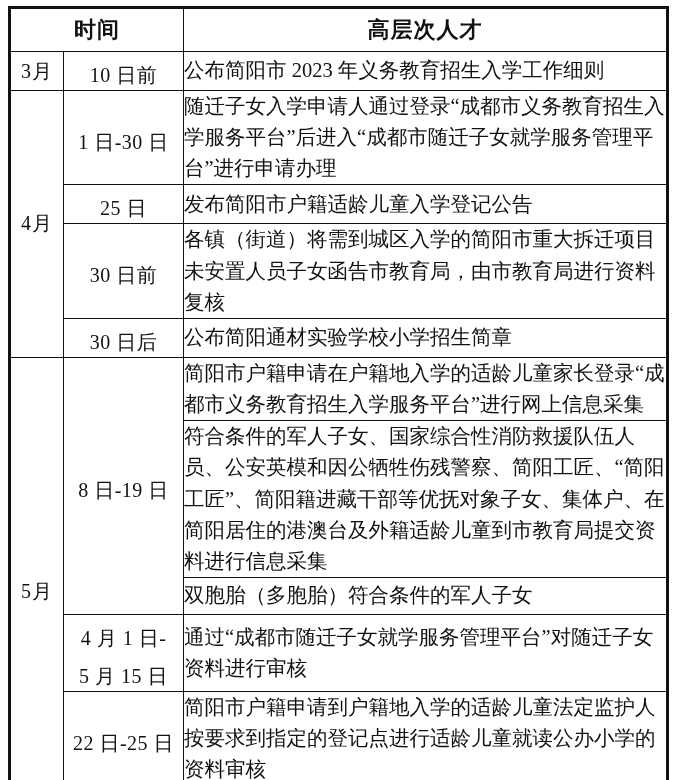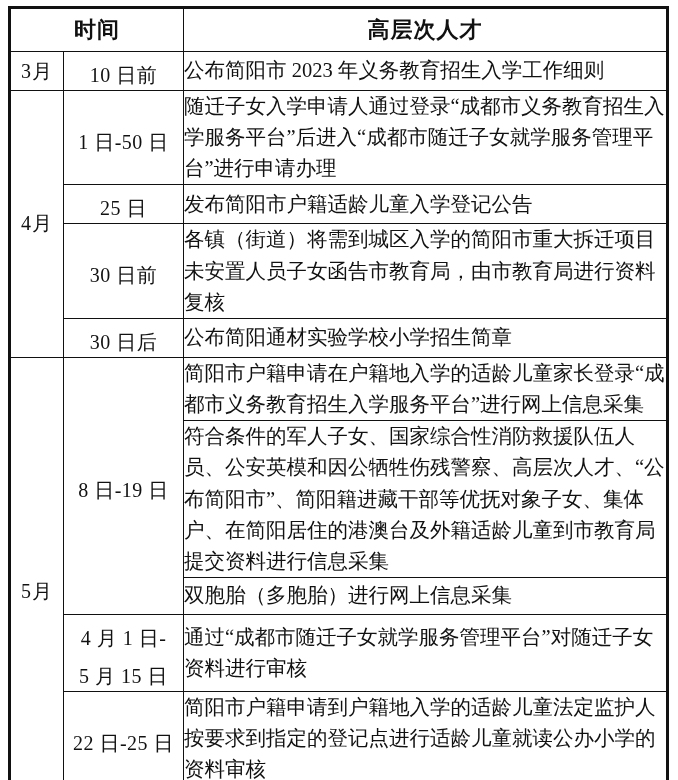--- a/index.html
+++ b/index.html
@@ -115,21 +115,21 @@
         <td class="month" rowspan="1">3月</td>
         <td class="date">
           <span class="l">10 日前</span>
         </td>
         <td class="task h-1">公布简阳市 2023 年义务教育招生入学工作细则</td>
       </tr>
 
       <tr>
         <td class="month" rowspan="4">4月</td>
         <td class="date">
-          <span class="l">1 日-50 日</span>
+          <span class="l">1 日-30 日</span>
         </td>
         <td class="task">随迁子女入学申请人通过登录“成都市义务教育招生入学服务平台”后进入“成都市随迁子女就学服务管理平台”进行申请办理</td>
       </tr>
 
       <tr>
         <td class="date">
           <span class="l">25 日</span>
         </td>
         <td class="task h-1">发布简阳市户籍适龄儿童入学登记公告</td>
       </tr>
@@ -150,25 +150,25 @@
 
       <tr>
         <td class="month" rowspan="6">5月</td>
         <td class="date" rowspan="3">
           <span class="l">8 日-19 日</span>
         </td>
         <td class="task">简阳市户籍申请在户籍地入学的适龄儿童家长登录“成都市义务教育招生入学服务平台”进行网上信息采集</td>
       </tr>
 
       <tr>
-        <td class="task">符合条件的军人子女、国家综合性消防救援队伍人员、公安英模和因公牺牲伤残警察、高层次人才、“公布简阳市”、简阳籍进藏干部等优抚对象子女、集体户、在简阳居住的港澳台及外籍适龄儿童到市教育局提交资料进行信息采集</td>
+        <td class="task">符合条件的军人子女、国家综合性消防救援队伍人员、公安英模和因公牺牲伤残警察、简阳工匠、“简阳工匠”、简阳籍进藏干部等优抚对象子女、集体户、在简阳居住的港澳台及外籍适龄儿童到市教育局提交资料进行信息采集</td>
       </tr>
 
       <tr>
-        <td class="task h-1">双胞胎（多胞胎）进行网上信息采集</td>
+        <td class="task h-1">双胞胎（多胞胎）符合条件的军人子女</td>
       </tr>
 
       <tr>
         <td class="date">
           <span class="l">4 月 1 日-</span>
           <span class="l">5 月 15 日</span>
         </td>
         <td class="task">通过“成都市随迁子女就学服务管理平台”对随迁子女资料进行审核</td>
       </tr>
 

